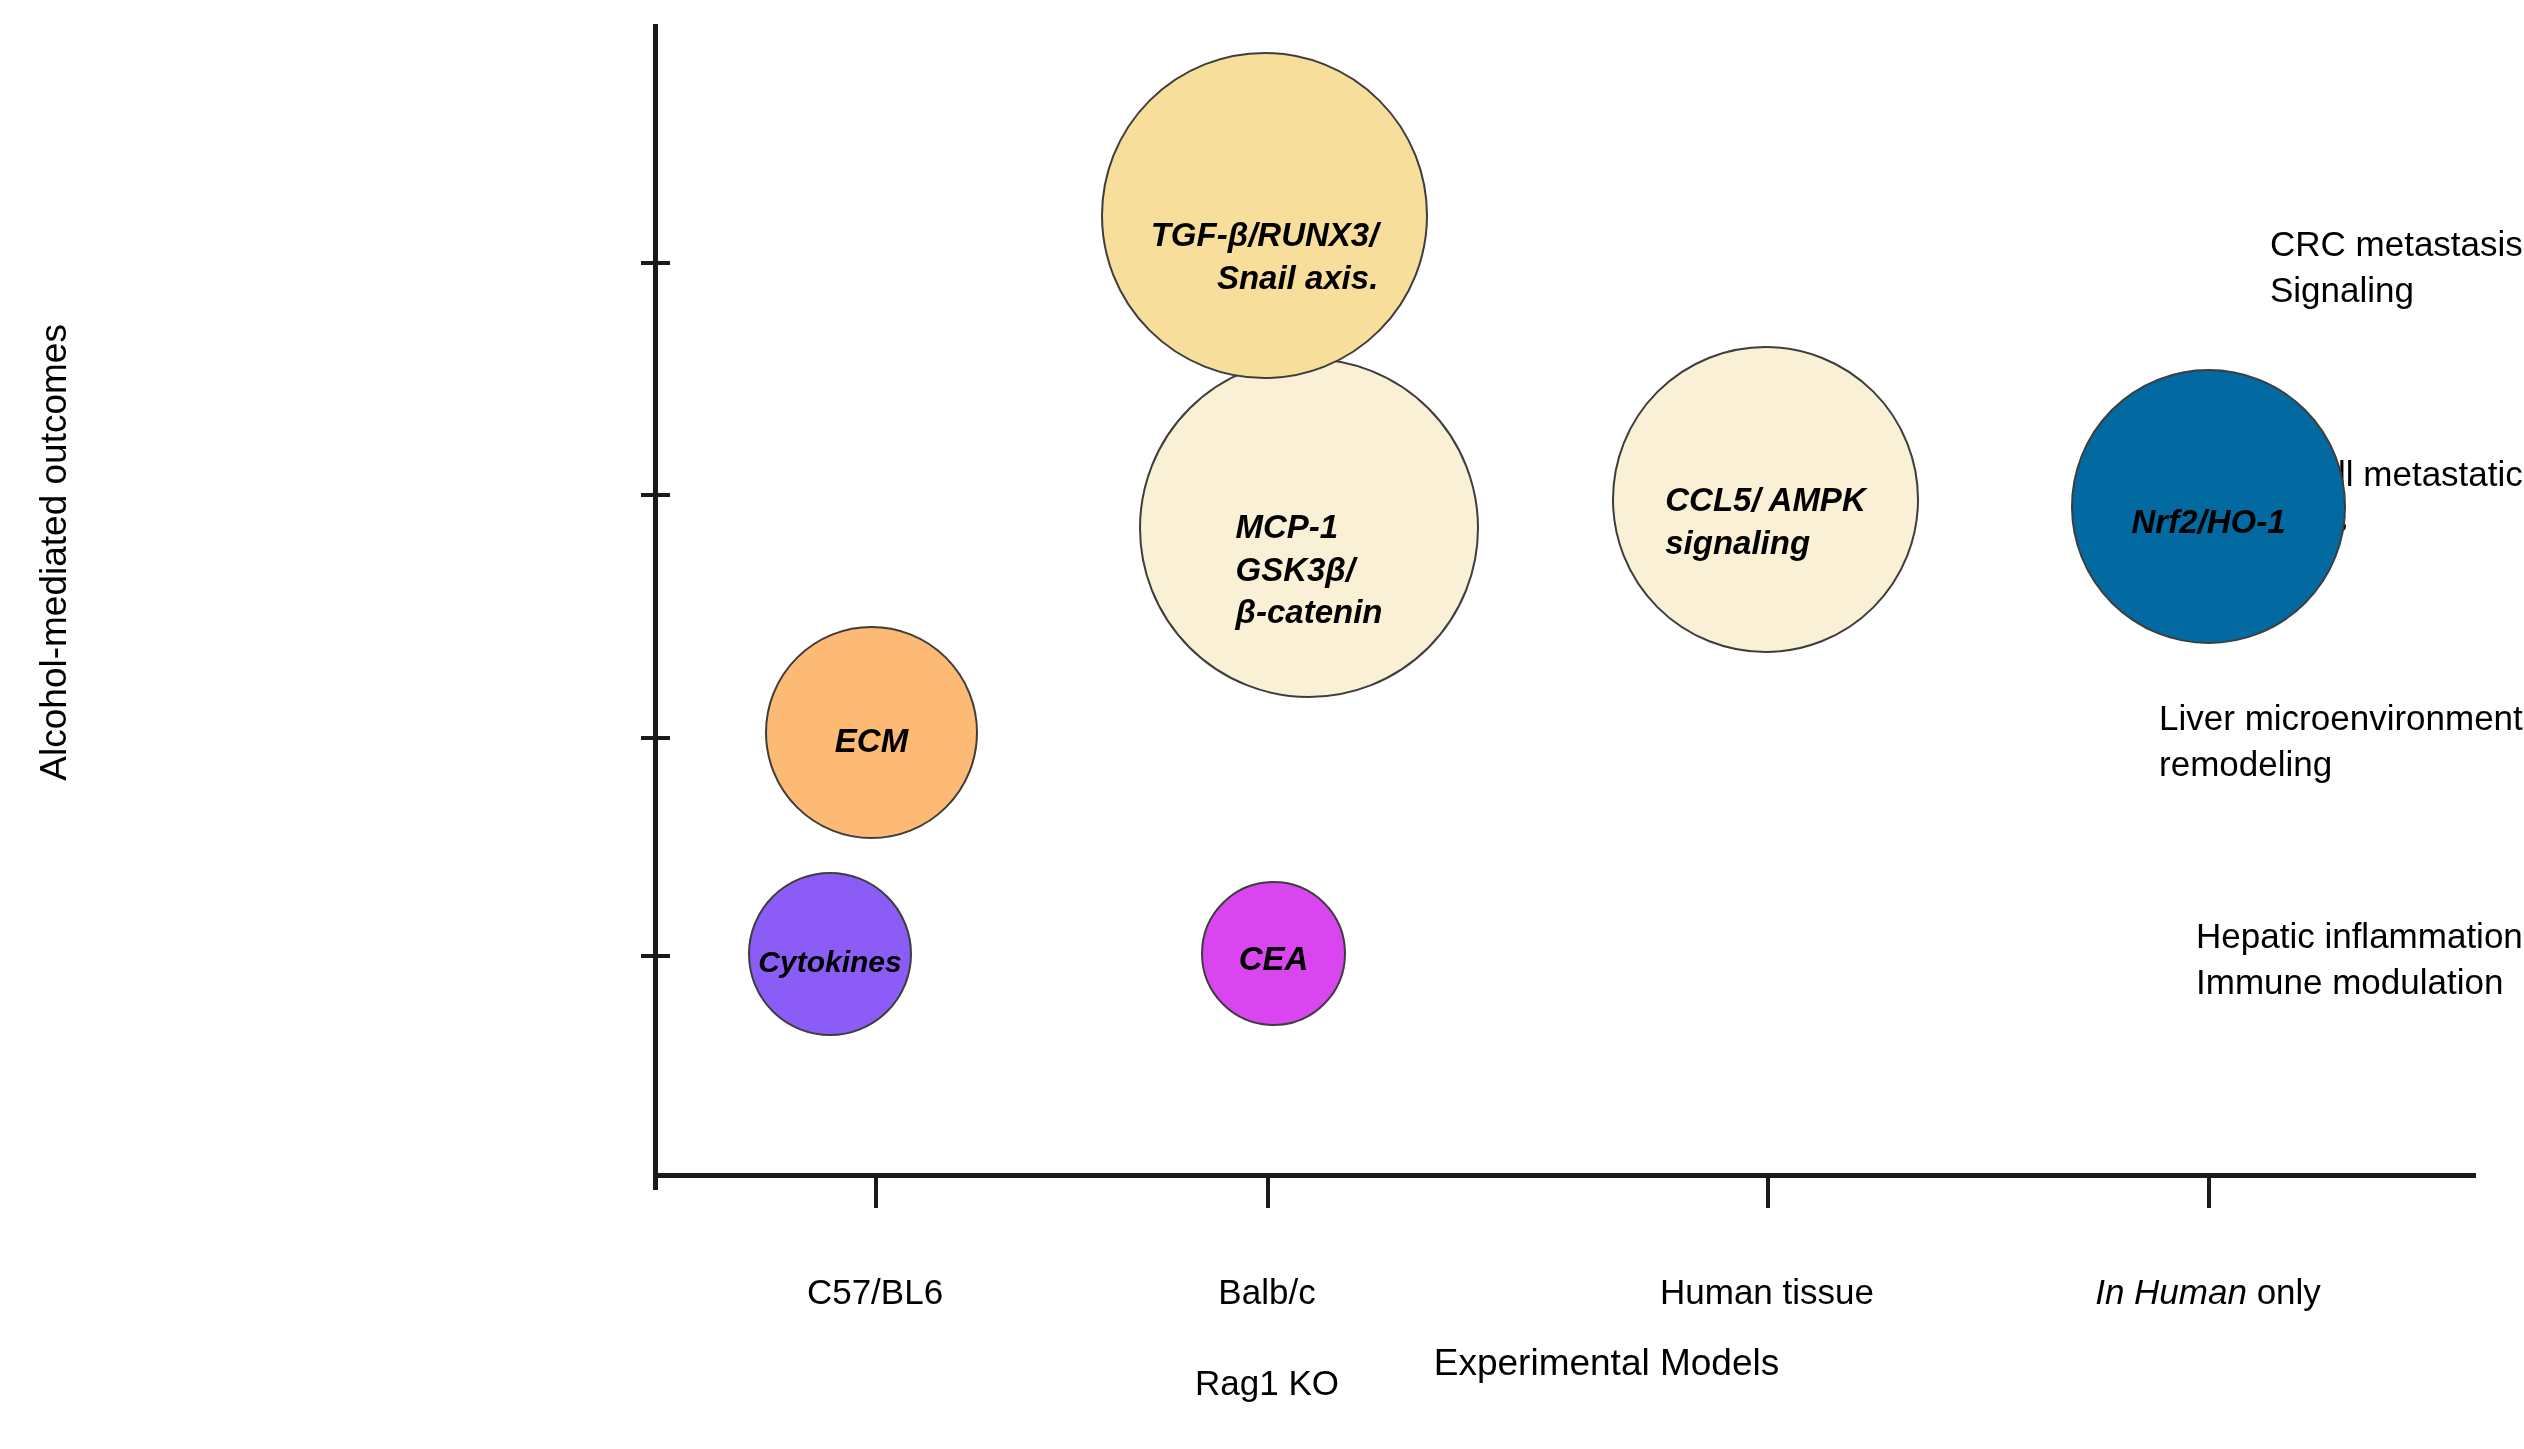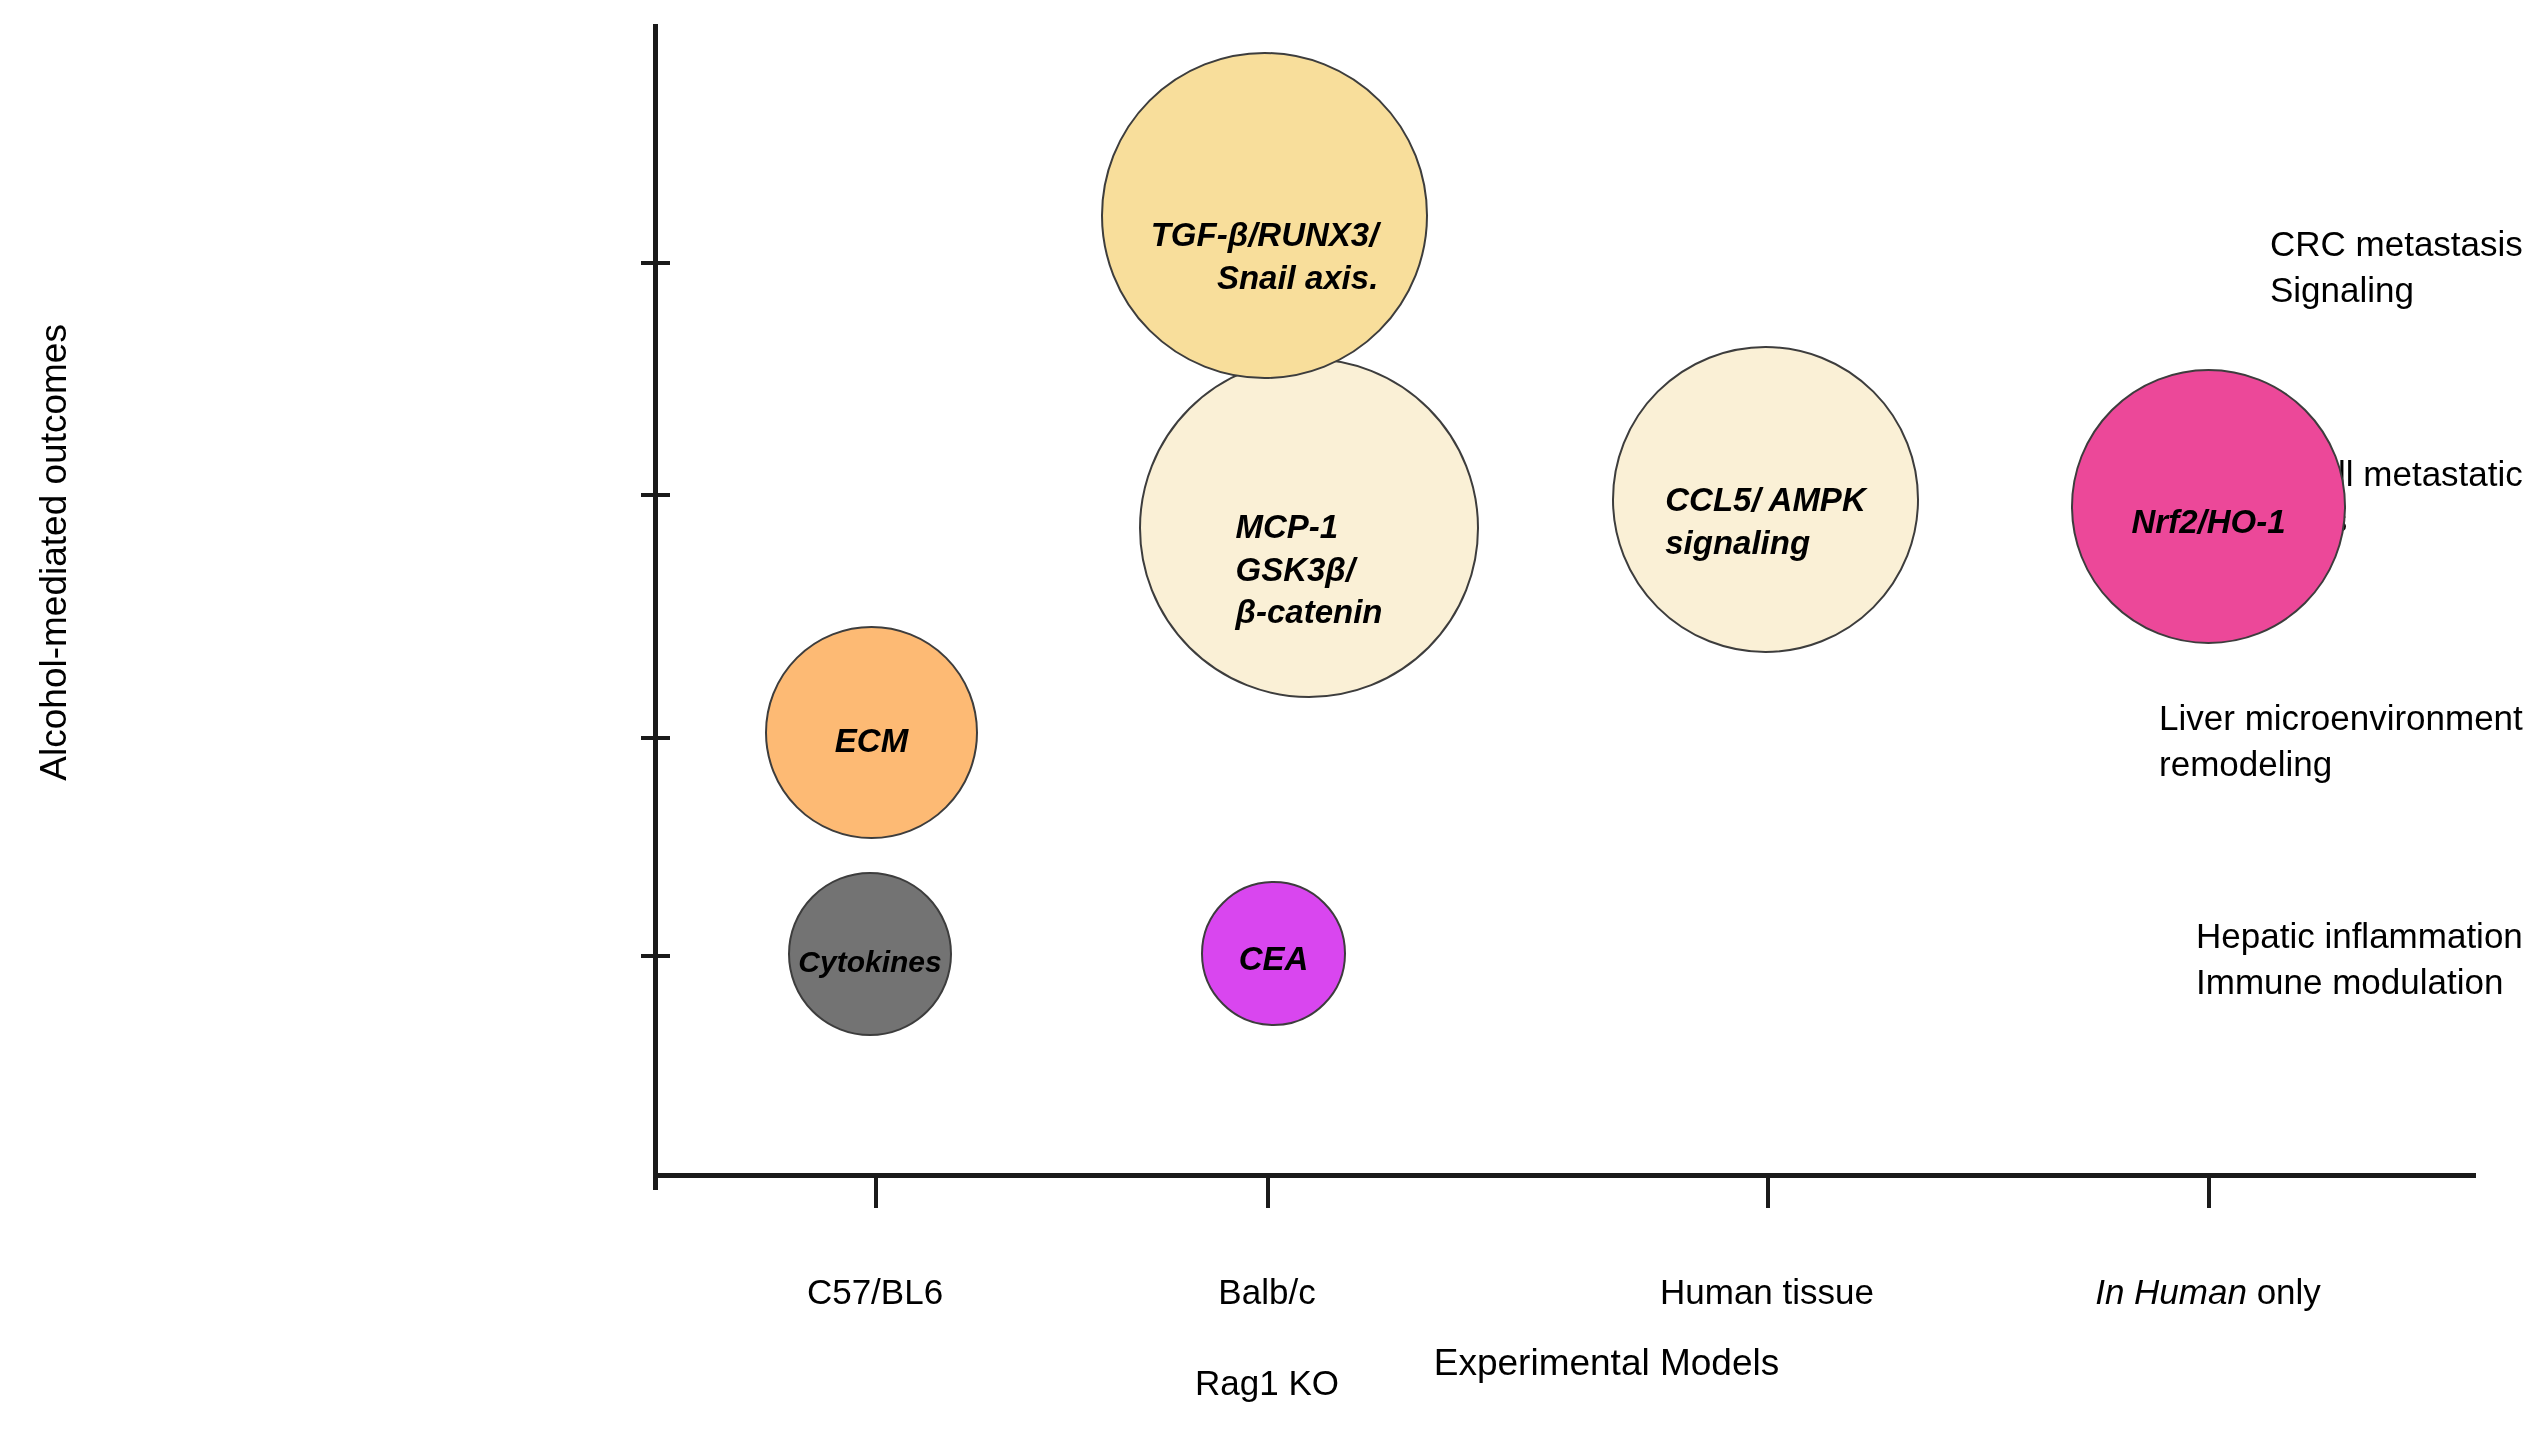--- a/index.html
+++ b/index.html
@@ -142,29 +142,29 @@
   <div class="bubble" style="left:1101px;top:52px;width:327px;height:327px;background:#F8DE9B;z-index:2;">
     <span class="blabel" style="transform:translateY(41px);text-align:right;">TGF-β/RUNX3/
 Snail axis.</span>
   </div>
 
   <div class="bubble" style="left:1612px;top:346px;width:307px;height:307px;background:#FAF0D6;z-index:1;">
     <span class="blabel" style="transform:translateY(22px);">CCL5/ AMPK
 signaling</span>
   </div>
 
-  <div class="bubble" style="left:2071px;top:369px;width:275px;height:275px;background:#ec4899;z-index:1;">
+  <div class="bubble" style="left:2071px;top:369px;width:275px;height:275px;background:#0369a1;z-index:1;">
     <span class="blabel" style="transform:translateY(16px);">Nrf2/HO-1</span>
   </div>
 
   <div class="bubble" style="left:765px;top:626px;width:213px;height:213px;background:#fdba74;z-index:1;">
     <span class="blabel" style="transform:translateY(8.7px);">ECM</span>
   </div>
 
-  <div class="bubble" style="left:788px;top:872px;width:164px;height:164px;background:#737373;z-index:1;">
+  <div class="bubble" style="left:748px;top:872px;width:164px;height:164px;background:#8b5cf6;z-index:1;">
     <span class="blabel" style="font-size:30px;transform:translateY(7.2px);">Cytokines</span>
   </div>
 
   <div class="bubble" style="left:1201px;top:881px;width:145px;height:145px;background:#d946ef;z-index:1;">
     <span class="blabel" style="transform:translateY(5.8px);">CEA</span>
   </div>
 
 </div>
 
 

